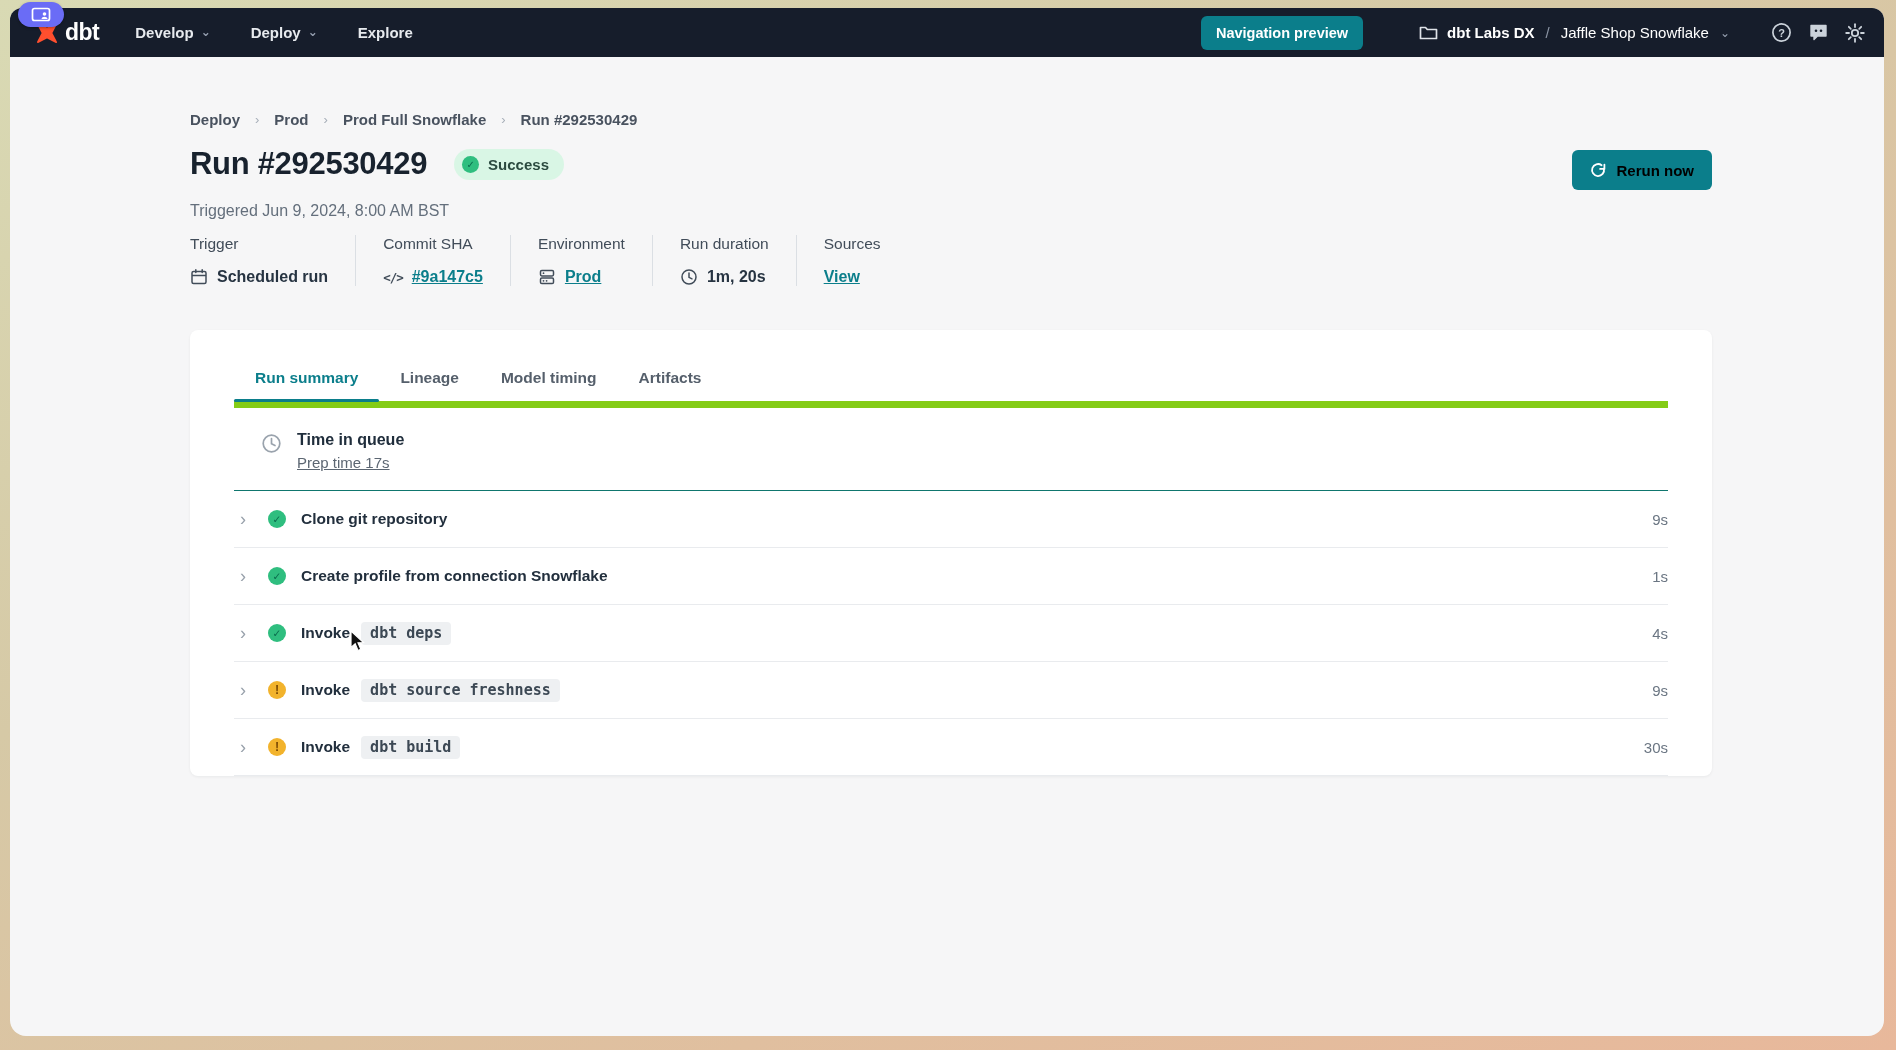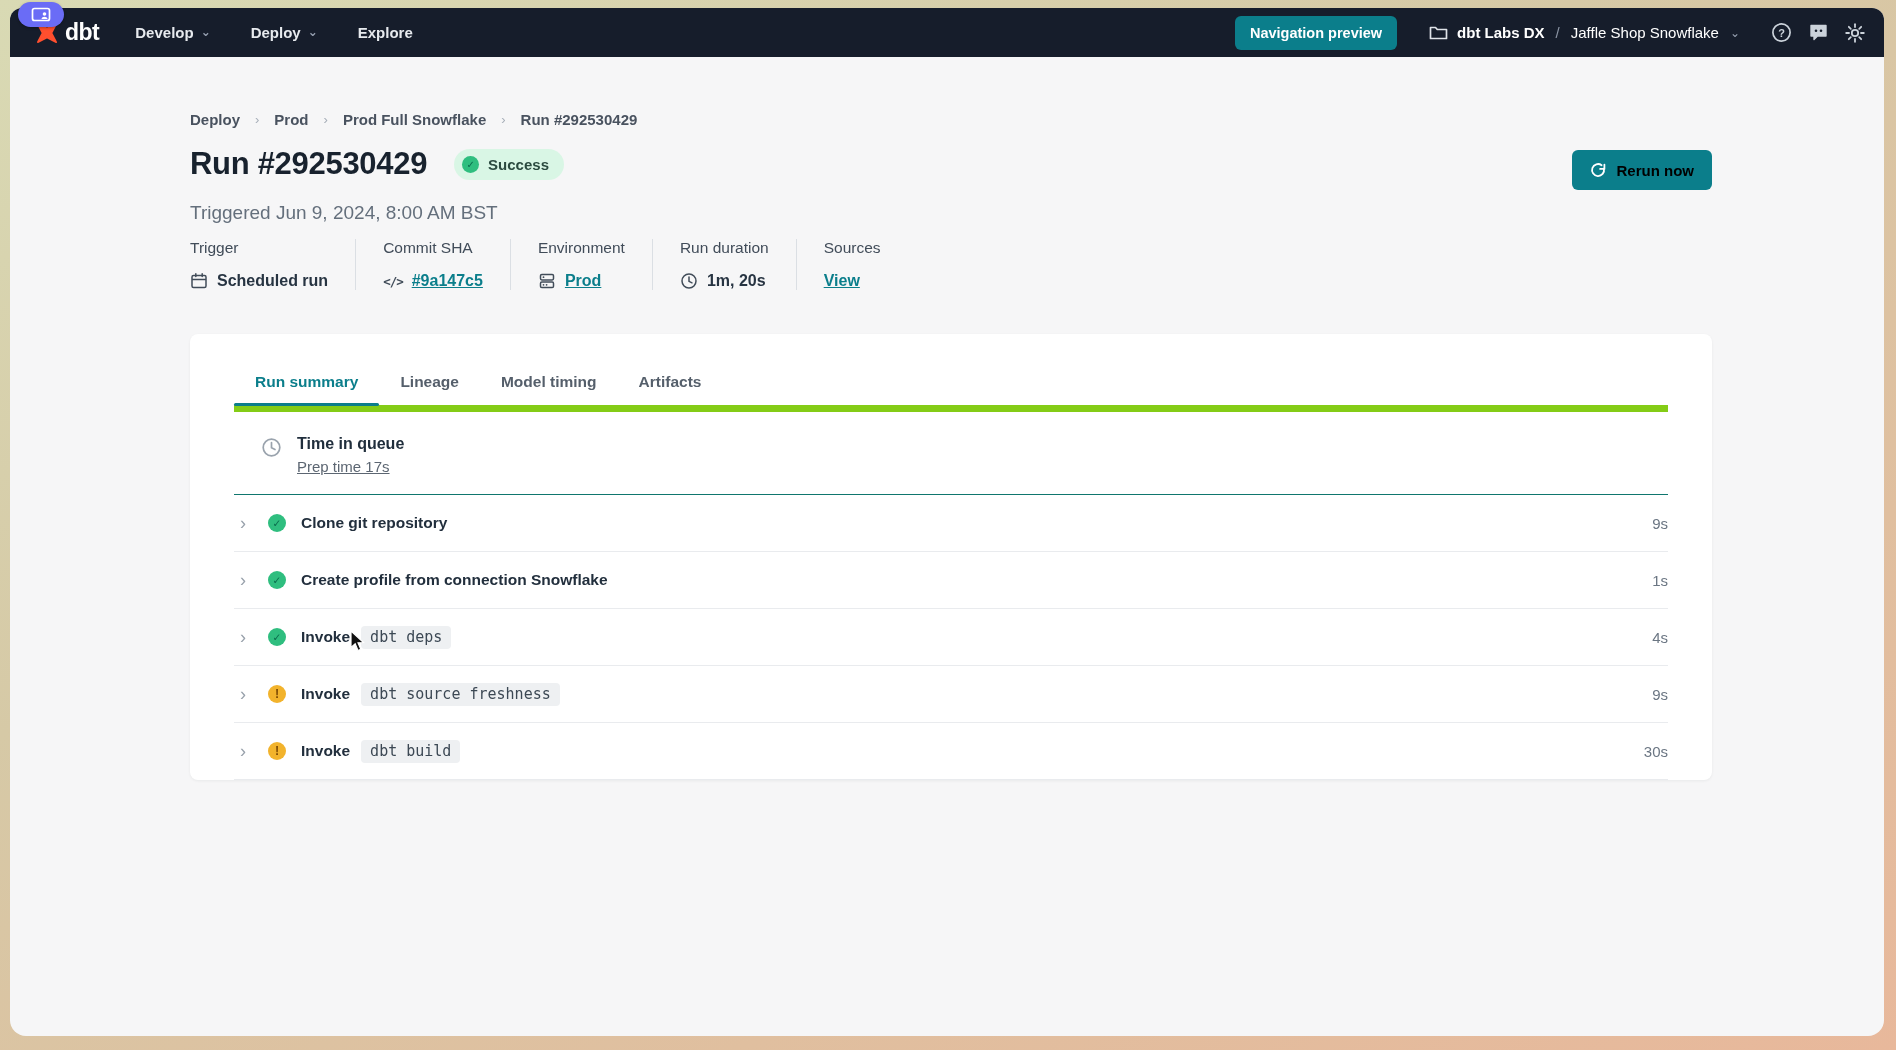--- a/index.html
+++ b/index.html
@@ -38,27 +38,27 @@
   .navbar{
     height:49px;background:var(--navbar-bg);
     display:flex;align-items:center;
     padding:0 18px 0 24px;
   }
   .logo{display:flex;align-items:center;gap:5px;cursor:pointer}
   .logo-text{color:#fff;font-size:23px;font-weight:700;letter-spacing:-.5px}
   .nav-menus{display:flex;margin-left:36px;gap:40px}
   .nav-menu{display:flex;align-items:center;gap:7px;color:#e7eaee;font-size:15px;font-weight:700;cursor:pointer}
   .nav-menu .caret{color:#97a1b1;font-size:12px;line-height:1;transform:translateY(-1px)}
-  .navbar-right{margin-left:auto;display:flex;align-items:center;gap:26px}
+  .navbar-right{margin-left:auto;display:flex;align-items:center;gap:36px}
   .preview-btn{
     background:var(--accent-teal);color:#fff;border:none;border-radius:6px;
     font-family:inherit;font-size:14.5px;font-weight:700;
     padding:9px 15px;cursor:pointer;
   }
-  .account-group{display:flex;align-items:center;gap:9px;color:#fff;font-size:15px;cursor:pointer;margin-left:6px}
+  .account-group{display:flex;align-items:center;gap:9px;color:#fff;font-size:15px;cursor:pointer;margin-left:20px}
   .account-name{font-weight:700}
   .path-sep{color:#8d96a5;font-weight:400;margin:0 2px}
   .project-name{font-weight:400}
   .account-group .caret{color:#97a1b1;font-size:12px;margin-left:2px}
   .nav-icons{display:flex;align-items:center;gap:15px;margin-left:4px}
   .nav-icon{width:22px;height:22px;display:flex;align-items:center;justify-content:center;cursor:pointer}
   
   .main{padding-left:180px}
   .breadcrumb{display:flex;align-items:center;margin-top:54px;font-size:15px}
   .crumb{color:#49525f;font-weight:600;cursor:pointer}
@@ -78,21 +78,21 @@
     display:flex;align-items:center;justify-content:center;
     color:#0a6b4c;font-size:10px;font-weight:700;
   }
   .status-text{font-size:15px;font-weight:600;color:#2b4a3f}
   .rerun-btn{
     display:flex;align-items:center;gap:10px;
     background:var(--accent-teal);color:#000000;border:none;border-radius:6px;
     font-family:inherit;font-size:15px;font-weight:700;
     height:40px;padding:0 18px;margin-top:4px;cursor:pointer;
   }
-  .triggered{margin-top:12px;font-size:19px;color:#646f7c}
+  .triggered{margin-top:12px;font-size:16px;color:#646f7c}
   
   .meta{display:flex;margin-top:15px}
   .meta-col{padding:0 27px;border-left:1px solid #dbdfe4}
   .meta-col:first-child{padding-left:0;border-left:none}
   .meta-label{font-size:15.5px;color:#414c59;margin-bottom:15px}
   .meta-value{display:flex;align-items:center;gap:9px;font-size:16px;font-weight:600;color:#273442}
   .meta-value .code-glyph{font-family:"DejaVu Sans Mono",monospace;font-size:12.5px;color:#414c59;font-weight:700;letter-spacing:-1px}
   a.teal-link{color:var(--accent-teal);text-decoration:underline;cursor:pointer}
   
   .card{
@@ -119,21 +119,21 @@
     display:flex;align-items:center;justify-content:center;font-weight:700;
   }
   .status-circle .glyph-check,.status-circle .glyph-warn{display:none;line-height:1}
   .step-row.success .status-circle{background:var(--success-green)}
   .step-row.success .glyph-check{display:block;color:#0a6b4c;font-size:10.5px}
   .step-row.warning .status-circle{background:var(--warning-amber)}
   .step-row.warning .glyph-warn{display:block;color:#7c4a03;font-size:12.5px}
   .step-title{font-size:15.5px;font-weight:700;color:#222f3d}
   .cmd-chip{
     margin-left:11px;font-family:"DejaVu Sans Mono",monospace;font-size:15px;
-    background:#eef0f2;color:#3c4854;padding:2px 9px 3px;border-radius:4px;
+    background:#eef0f2;color:#3c4854;padding:2px 9px 3px;border-radius:4px;font-weight:bold;
   }
   .step-duration{margin-left:auto;font-size:15px;color:#6b7683}
   .finished{padding:25px 0 36px;font-size:15px;color:#5f6a77}
   
   .scroll-thumb{
     position:absolute;left:1692px;top:664px;width:10px;height:46px;
     background:#ffffff;border-radius:5px;opacity:.95;cursor:pointer;
   }
   .cursor{position:absolute;left:350px;top:630px;z-index:70;pointer-events:none}
   svg{display:block}

